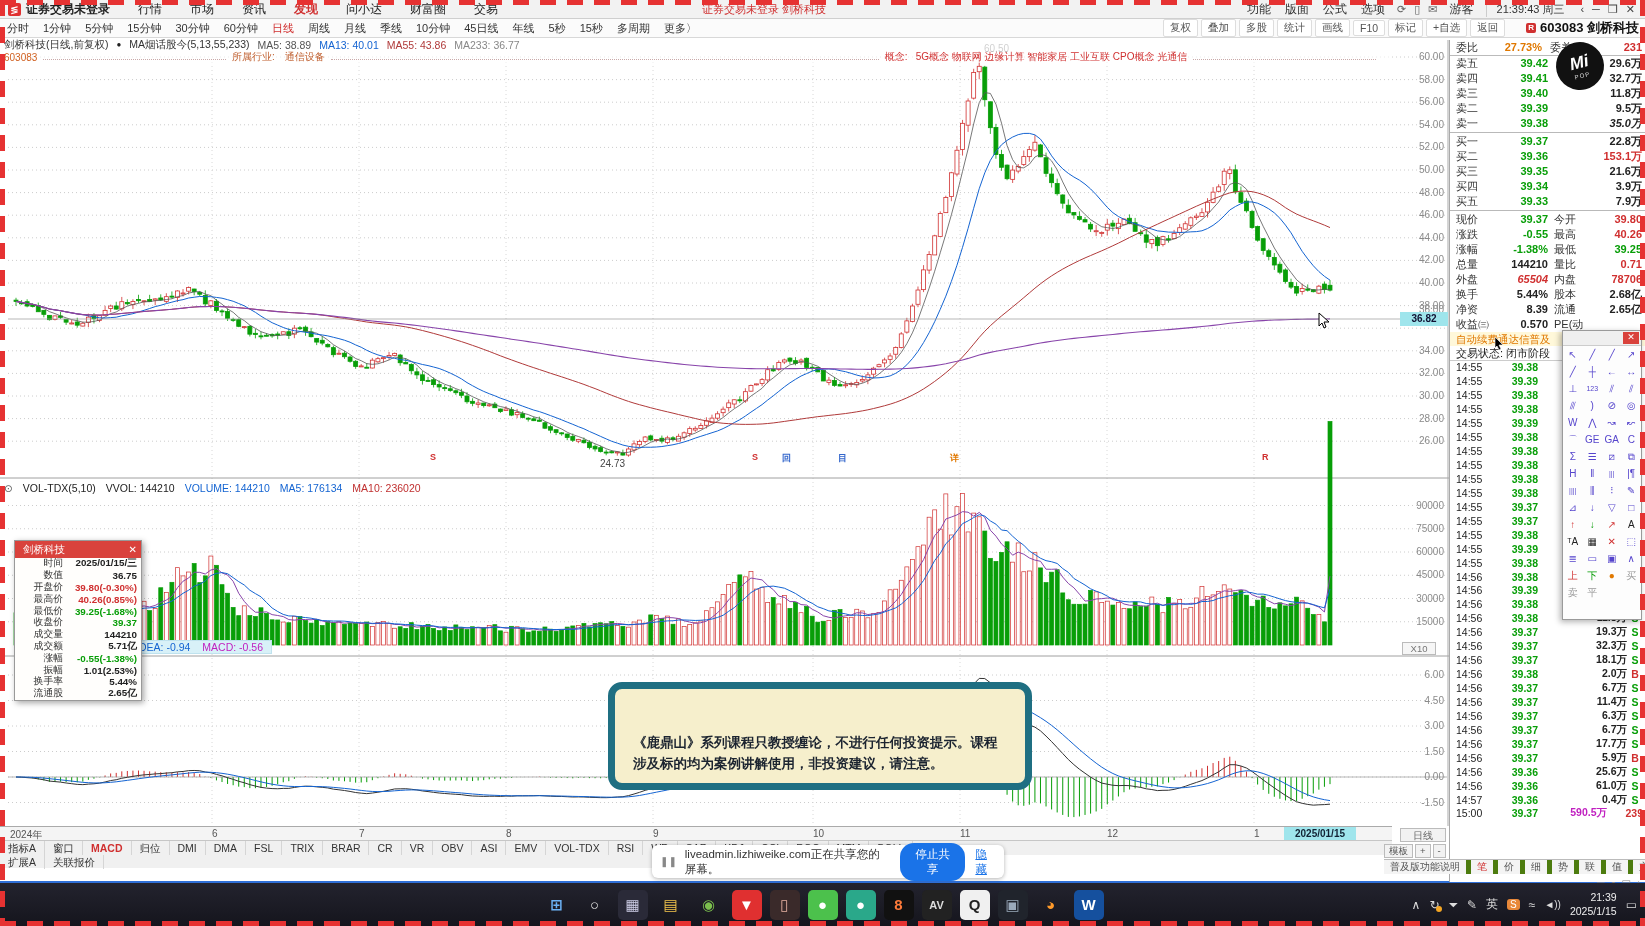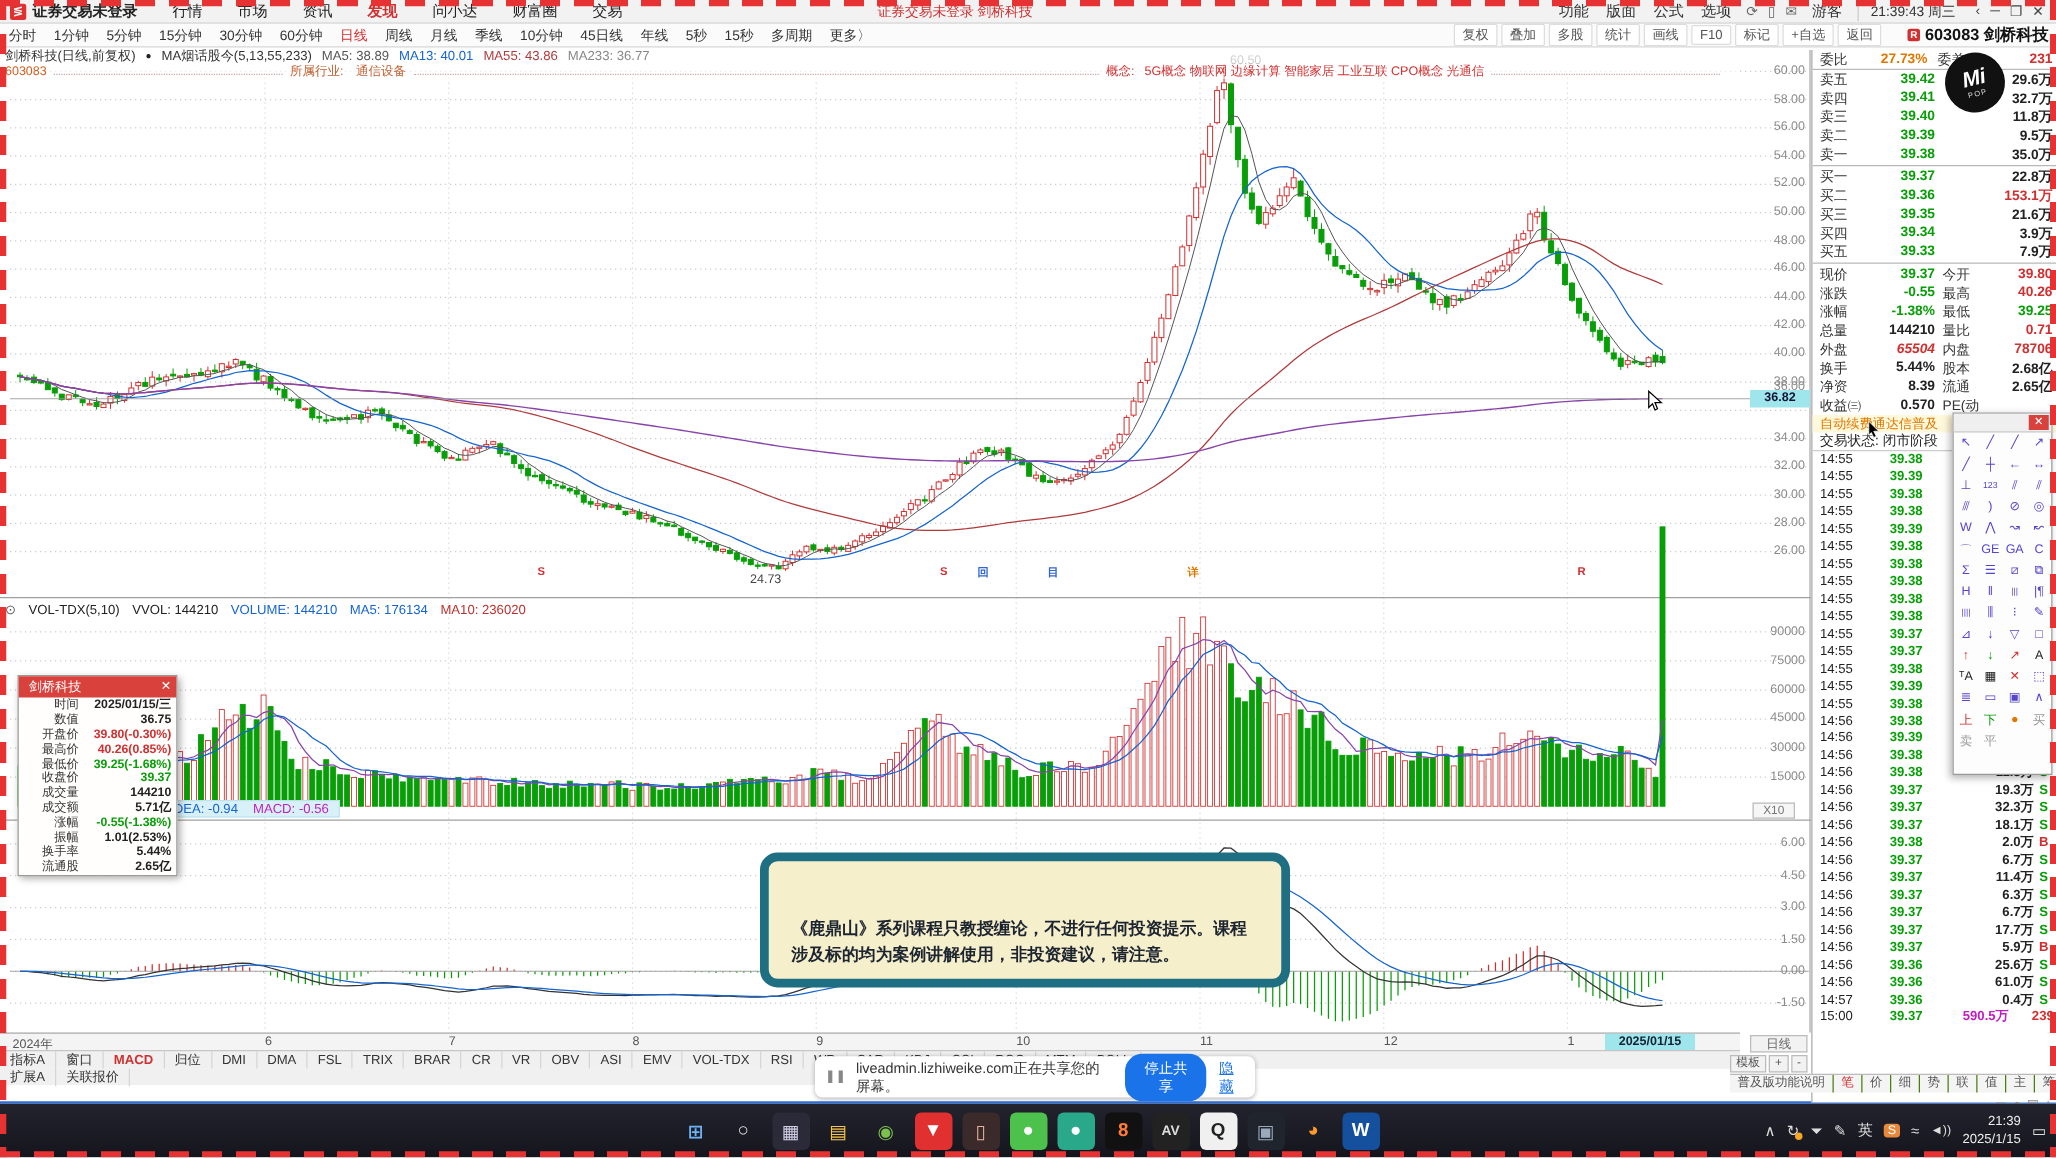--- a/index.html
+++ b/index.html
@@ -67,21 +67,21 @@
   .srow .v2{flex:1;text-align:right;font-weight:bold;}
   #marquee{height:14px;background:#fff8da;color:#e07800;font-size:10.5px;line-height:14px;padding-left:6px;overflow:hidden;white-space:nowrap;}
   #trade-status{height:15px;font-size:11px;color:#222;padding-left:6px;line-height:15px;border-bottom:1px solid #ccc;}
   #tick-list{height:474px;overflow:hidden;}
   .trow{display:flex;height:13.95px;align-items:center;font-size:10.5px;font-weight:bold;padding:0 2px 0 6px;}
   .trow .tt{width:34px;color:#222;font-weight:normal;}
   .trow .tp{width:48px;text-align:right;}
   .trow .tv{flex:1;text-align:right;color:#222;}
   .trow .ts{width:16px;text-align:center;}
   #rtabs{position:absolute;left:-66px;bottom:8px;width:262px;height:15px;display:flex;border-top:1px solid #bbb;background:#f4f4f4;}
-  .rtab{flex:0 0 auto;padding:0 6px;font-size:10px;color:#555;border-right:1px solid #4d7c0f;line-height:14px;}
+  .rtab{flex:0 0 auto;padding:0 6px;font-size:10px;color:#555;border-right:5px solid #4d7c0f;line-height:14px;}
   .rtab.active{color:#d03030;}
   #rpanel-icons{position:absolute;right:4px;bottom:-7px;display:flex;gap:5px;font-size:10px;color:#888;}
   #tmpl-row{position:absolute;left:-66px;bottom:24px;width:64px;display:flex;gap:2px;}
   .tmpl-btn{border:1px solid #bbb;background:#f2f2f2;color:#555;font-size:9.5px;padding:0 4px;line-height:12px;}
   
   #popup{left:14px;top:540px;width:128px;background:#fffefc;border:1px solid #999;box-shadow:2px 2px 6px rgba(0,0,0,.35);z-index:20;}
   #popup-head{height:17px;background:#d9423c;color:#fff;font-size:10.5px;display:flex;align-items:center;padding:0 4px 0 8px;}
   #popup-head .x{margin-left:auto;font-size:10px;}
   .prow{display:flex;height:11.8px;align-items:center;font-size:9.8px;padding:0 4px;}
   .prow .pl{width:44px;text-align:right;color:#333;margin-right:4px;}
@@ -1358,21 +1358,21 @@
           <span class="v2" style="color: rgb(34, 34, 34);">11.8万</span>
         </div>
         <div class="srow">
           <span class="l">卖二</span>
           <span class="v" style="color: rgb(8, 158, 8);">39.39</span>
           <span class="v2" style="color: rgb(34, 34, 34);">9.5万</span>
         </div>
         <div class="srow">
           <span class="l">卖一</span>
           <span class="v" style="color: rgb(8, 158, 8);">39.38</span>
-          <span class="v2" style="color: rgb(34, 34, 34);">35.0万</span>
+          <span class="v2" style="color: rgb(34, 34, 34); font-style: italic;">35.0万</span>
         </div>
       </div>
     <div class="sep"></div>
     <div id="buy-rows">
         <div class="srow">
           <span class="l">买一</span>
           <span class="v" style="color: rgb(8, 158, 8);">39.37</span>
           <span class="v2" style="color: rgb(34, 34, 34);">22.8万</span>
         </div>
         <div class="srow">

